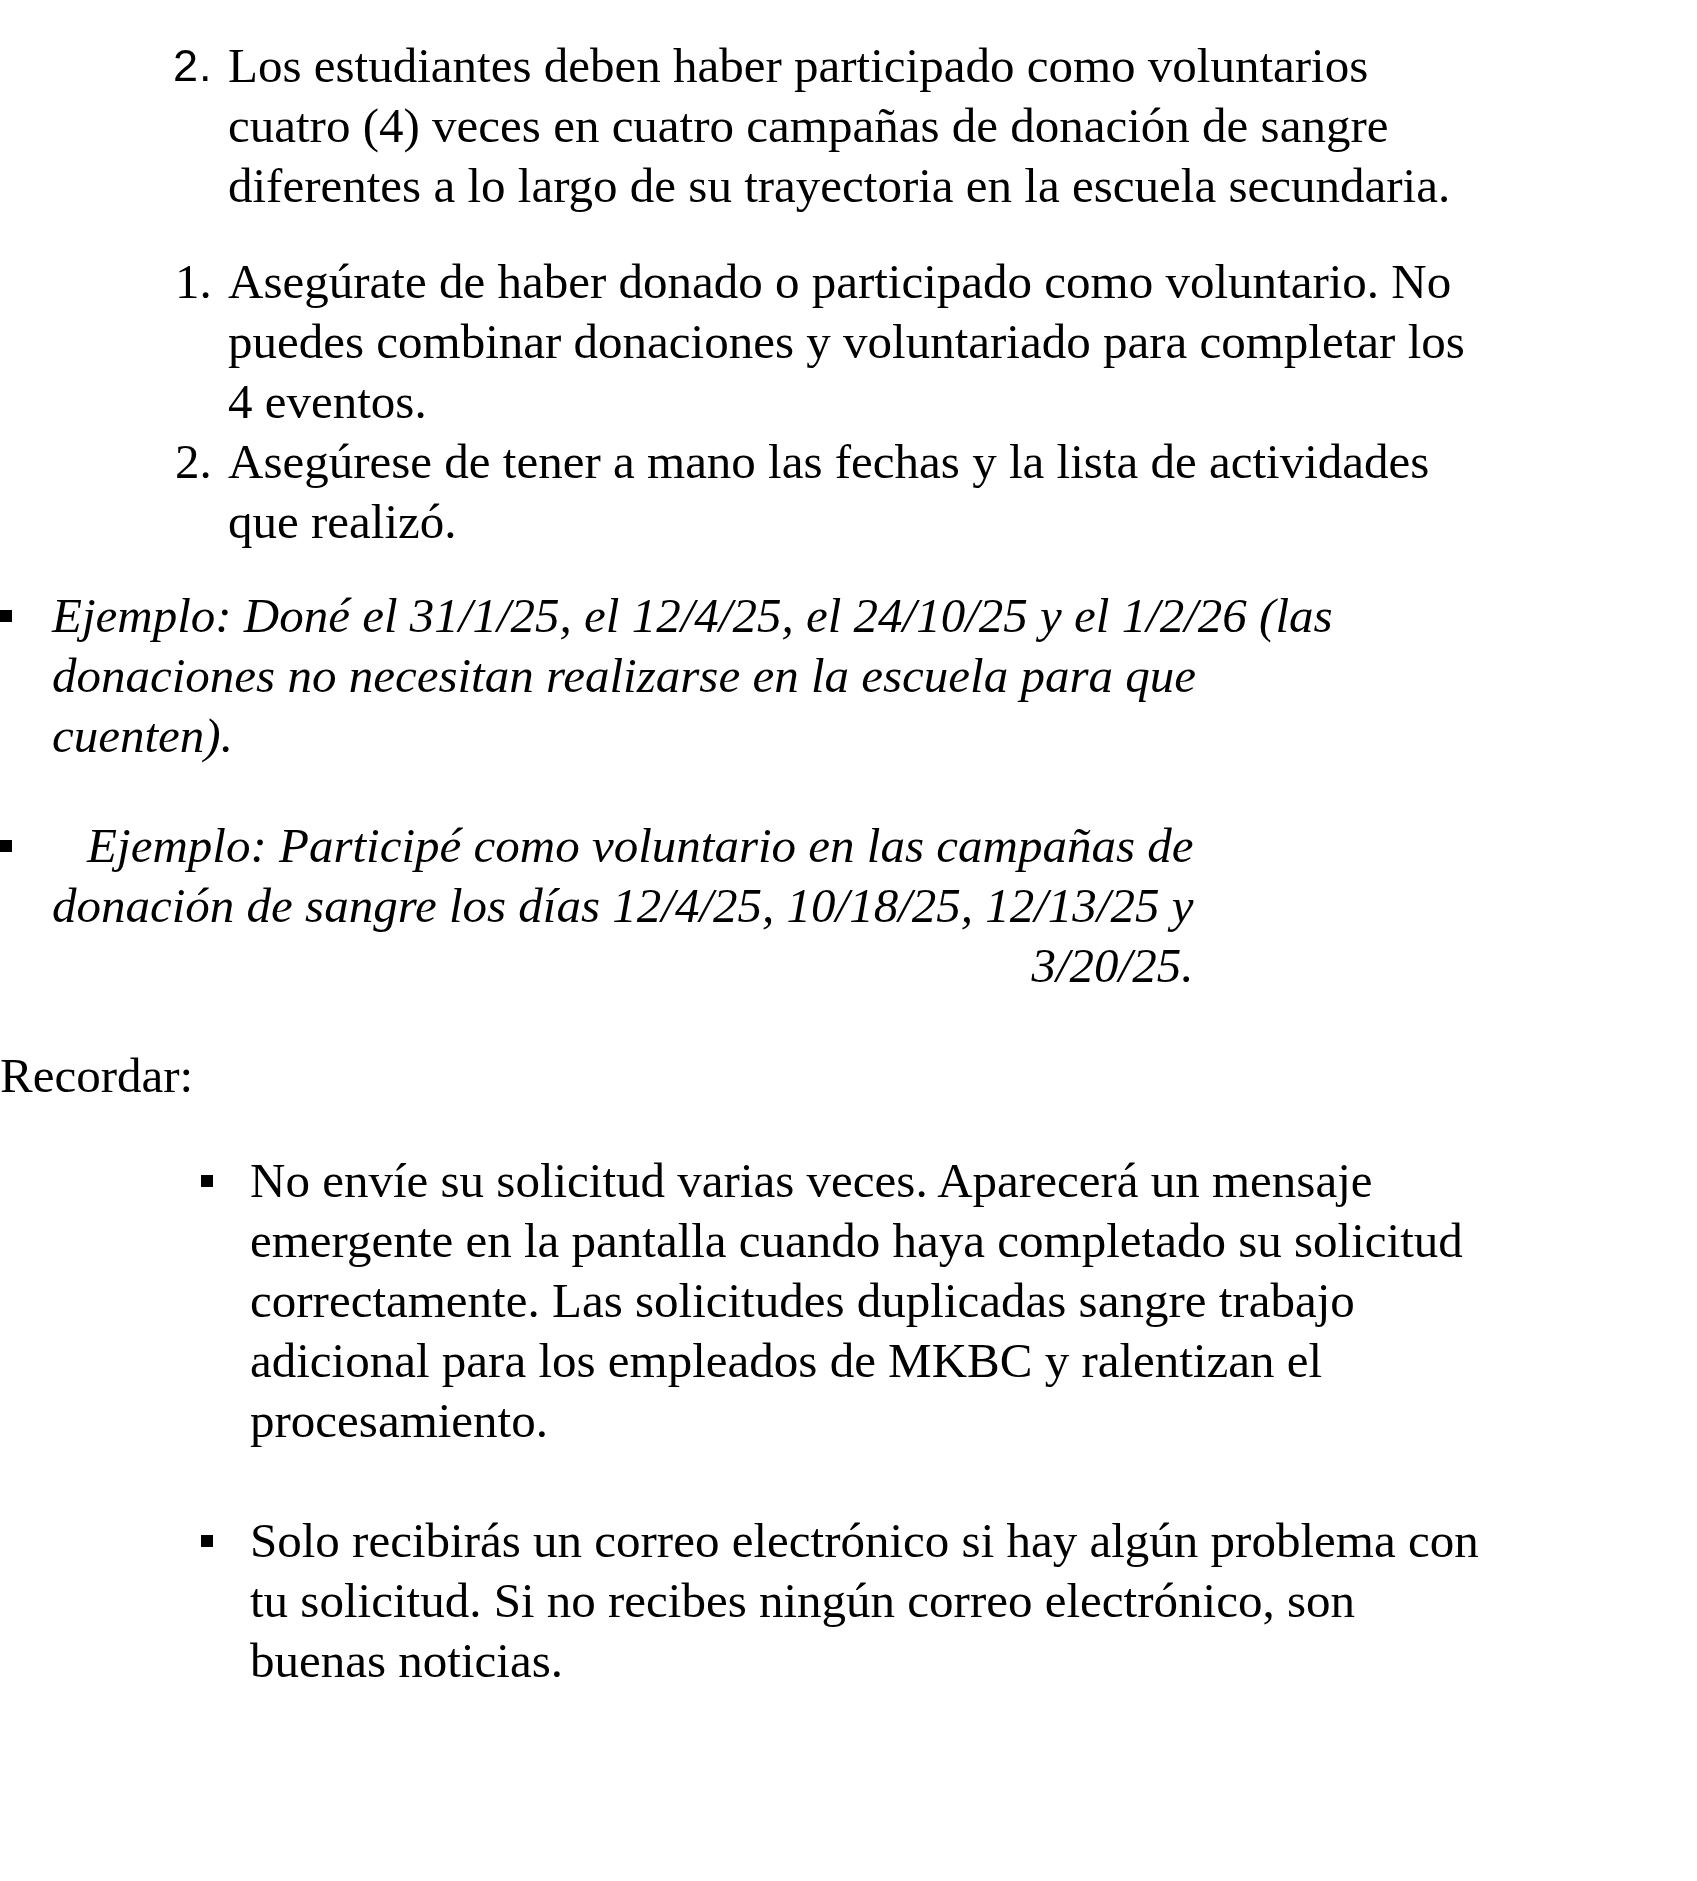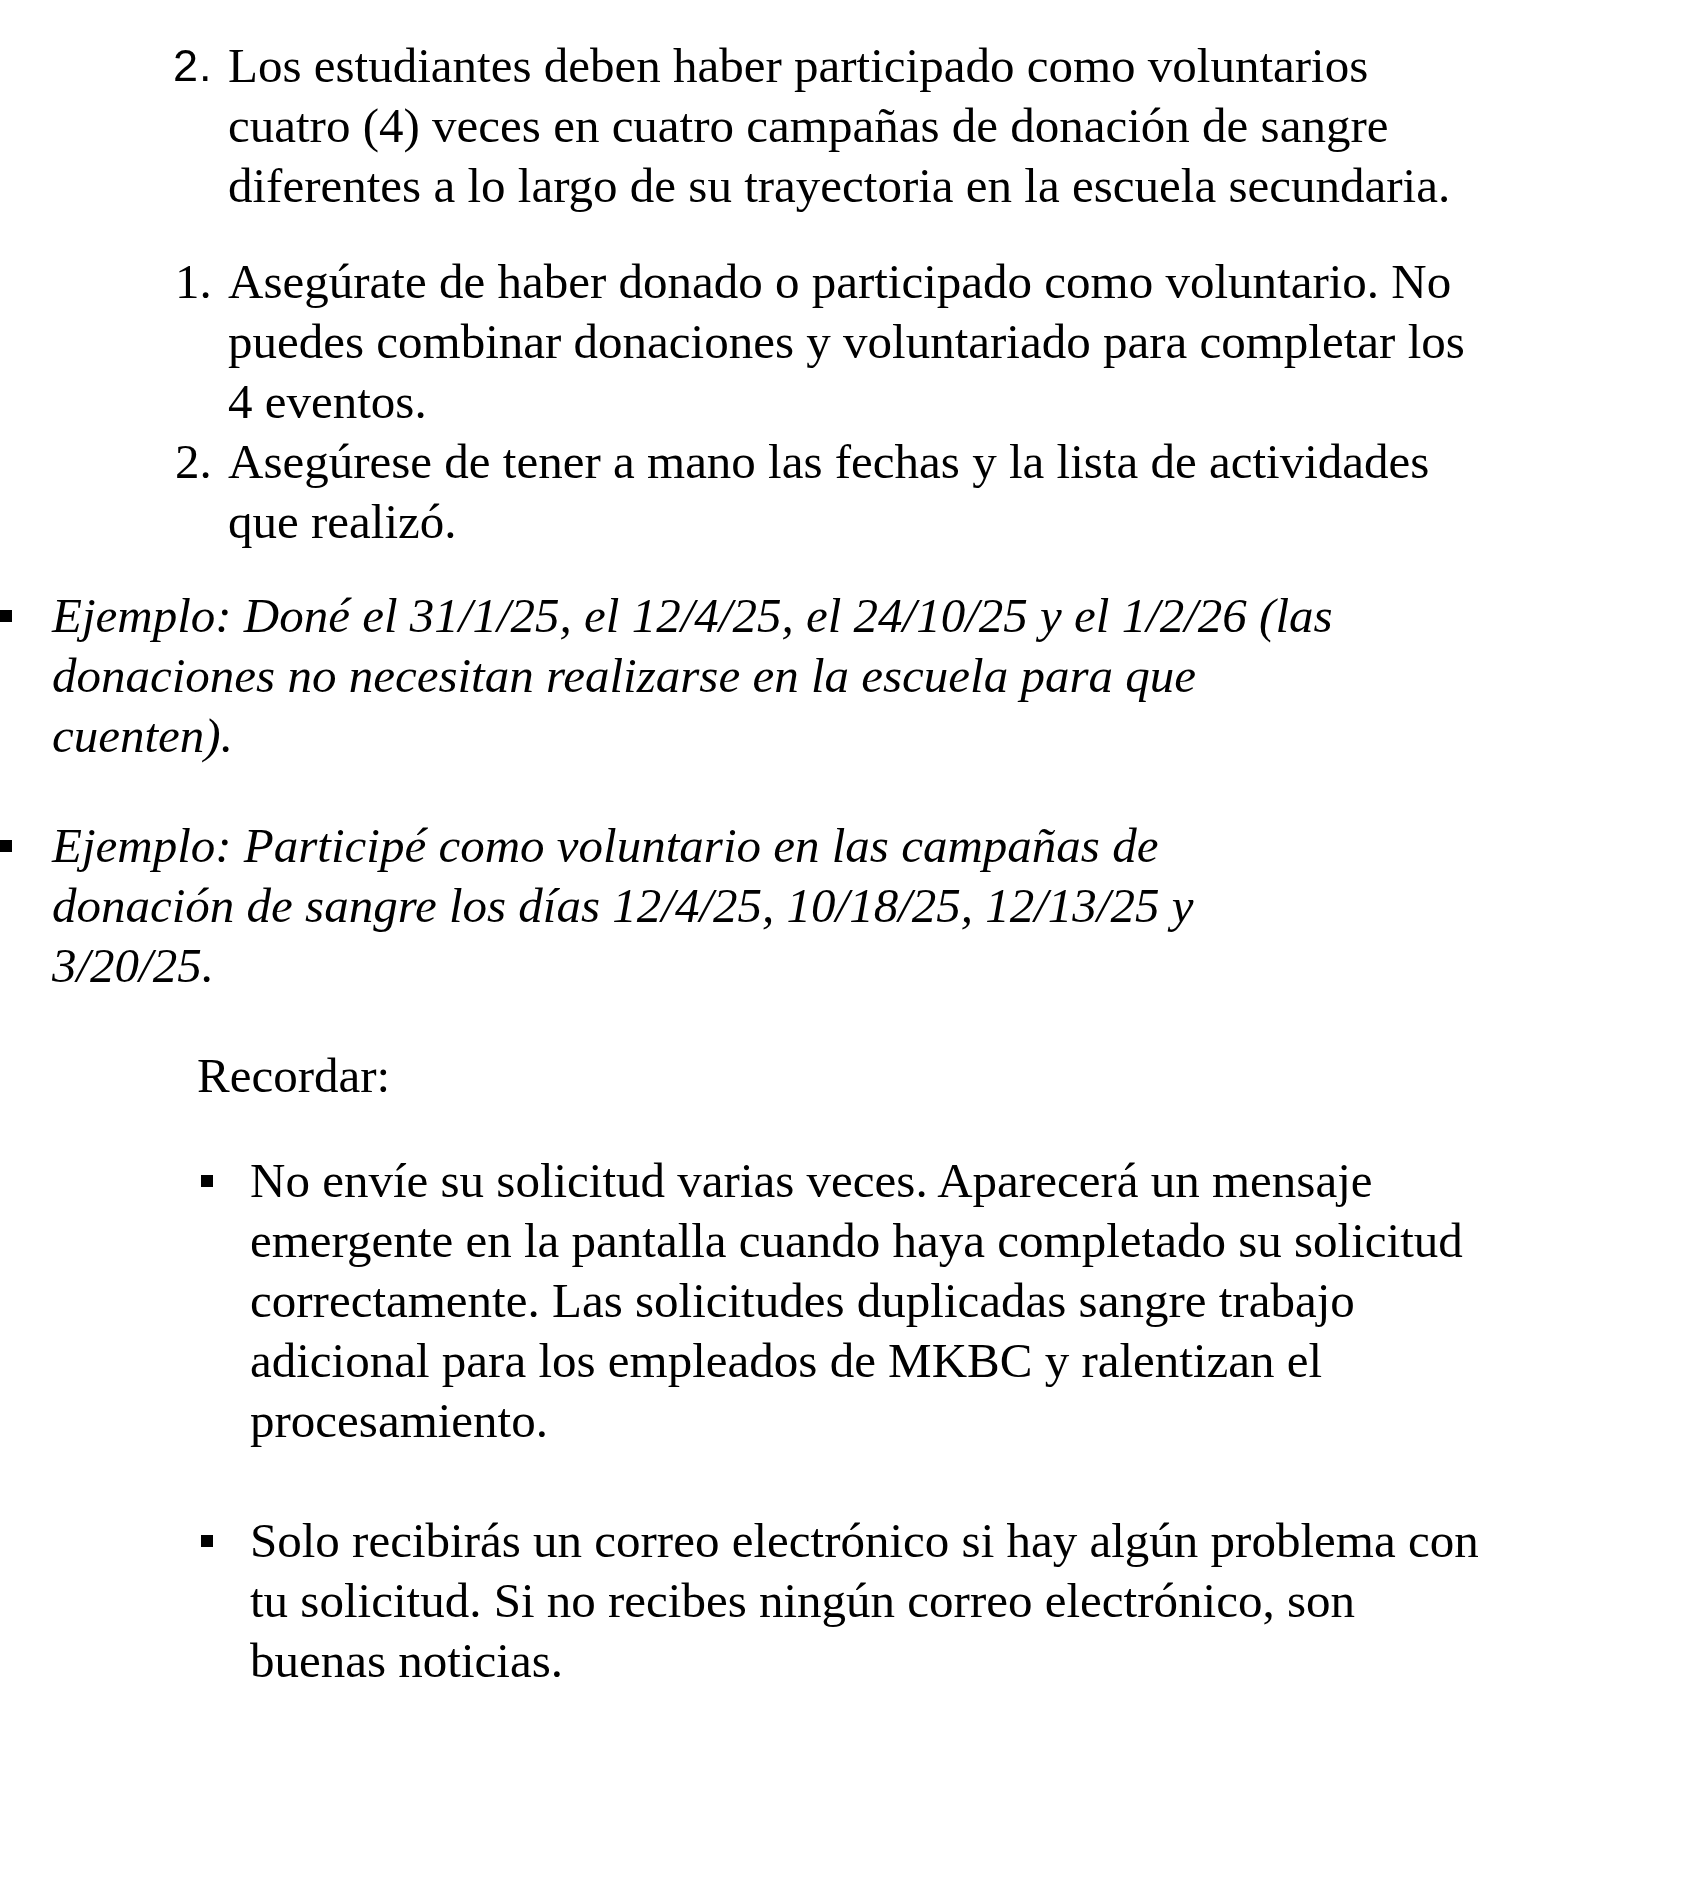--- a/index.html
+++ b/index.html
@@ -32,23 +32,23 @@
   }
 
   .notes-block { padding-left: 177px; margin-top: 72px; }
 
   .num-list { padding-left: 175px; margin-top: 36px; }
   .num-list .marker { flex: 0 0 53px; line-height: 60px; }
 
   .example-item { font-style: italic; }
   .example-item .bullet-col { flex: 0 0 52px; padding-top: 24px; }
   .ex-1 { margin-top: 34px; }
-  .ex-2 { margin-top: 50px; }
+  .ex-2 { margin-top: 50px; text-align: right; }
 
-  .reminder-heading { padding-left: 197px; margin-top: 50px; }
+  .reminder-heading { margin-top: 50px; }
 
   .reminder-item { padding-left: 201px; }
   .reminder-item .bullet-col { flex: 0 0 49px; padding-top: 24px; }
   .rem-1 { margin-top: 45px; font-family: Liberation Serif, serif; }
   .rem-2 { margin-top: 60px; }
 
   .sq {
     display: block;
     width: 12px;
     height: 12px;

